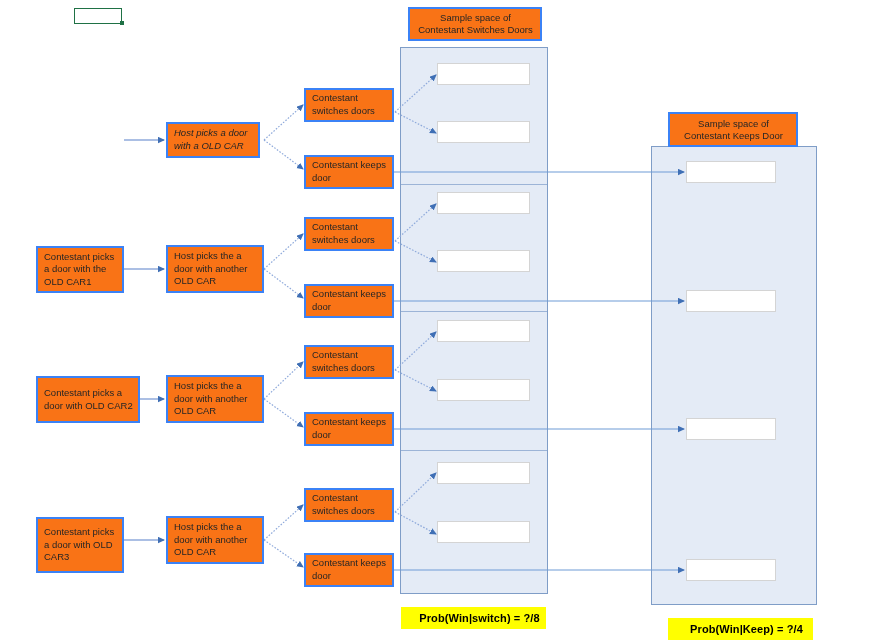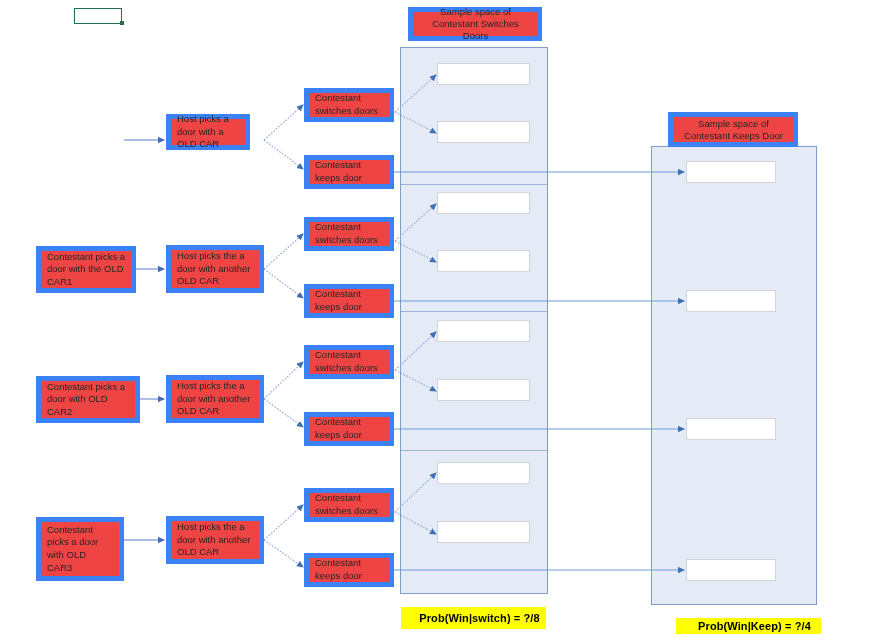--- a/index.html
+++ b/index.html
@@ -11,22 +11,22 @@
     overflow:hidden;
     -webkit-font-smoothing:antialiased;
   }
   #canvas{position:absolute;left:0;top:0;width:882px;height:644px;}
 
   
   .abs{position:absolute;box-sizing:border-box;}
 
   
   .node{
-    border:5px solid #3b82f6;
-    background:#ef4444;
+    border:2px solid #3b82f6;
+    background:#f97316;
     font-size:9.5px;
     line-height:12.6px;
     color:#262626;
     padding:4px 5px 4px 6px;
     display:flex;
     align-items:center;
     box-sizing:border-box;
   }
   .node.center{justify-content:center;text-align:center;}
 
@@ -142,47 +142,47 @@
         <line x1="394" y1="429" x2="684" y2="429"></line>
         <line x1="394" y1="570" x2="684" y2="570"></line>
       </g>
     </svg>
   </div>
 
   <div class="abs node center" style="left:408px;top:7px;width:134px;height:34px;line-height:12px;">Sample space of Contestant Switches Doors</div>
 
   <div class="abs node center" style="left:668px;top:112px;width:130px;height:35px;line-height:12px;">Sample space of Contestant Keeps Door</div>
 
-  <div class="abs node" style="left:166px;top:114px;width:84px;height:36px;">Host picks a door with a OLD CAR</div>
+  <div class="abs node" style="left:166px;top:122px;width:94px;height:36px;font-style:italic;">Host picks a door with a OLD CAR</div>
   <div class="abs node" style="left:304px;top:88px;width:90px;height:34px;">Contestant switches doors</div>
   <div class="abs node" style="left:304px;top:155px;width:90px;height:34px;">Contestant keeps door</div>
   <div class="abs slot" style="left:437px;top:63px;width:93px;height:22px;"></div>
   <div class="abs slot" style="left:437px;top:121px;width:93px;height:22px;"></div>
   <div class="abs slot" style="left:686px;top:161px;width:90px;height:22px;"></div>
 
-  <div class="abs node" style="left:36px;top:246px;width:100px;height:47px;">Contestant picks a door with the OLD CAR1</div>
+  <div class="abs node" style="left:36px;top:246px;width:88px;height:47px;">Contestant picks a door with the OLD CAR1</div>
   <div class="abs node" style="left:166px;top:245px;width:98px;height:48px;">Host picks the a door with another OLD CAR</div>
   <div class="abs node" style="left:304px;top:217px;width:90px;height:34px;">Contestant switches doors</div>
   <div class="abs node" style="left:304px;top:284px;width:90px;height:34px;">Contestant keeps door</div>
   <div class="abs slot" style="left:437px;top:192px;width:93px;height:22px;"></div>
   <div class="abs slot" style="left:437px;top:250px;width:93px;height:22px;"></div>
   <div class="abs slot" style="left:686px;top:290px;width:90px;height:22px;"></div>
 
   <div class="abs node" style="left:36px;top:376px;width:104px;height:47px;">Contestant picks a door with OLD CAR2</div>
   <div class="abs node" style="left:166px;top:375px;width:98px;height:48px;">Host picks the a door with another OLD CAR</div>
   <div class="abs node" style="left:304px;top:345px;width:90px;height:34px;">Contestant switches doors</div>
   <div class="abs node" style="left:304px;top:412px;width:90px;height:34px;">Contestant keeps door</div>
   <div class="abs slot" style="left:437px;top:320px;width:93px;height:22px;"></div>
   <div class="abs slot" style="left:437px;top:379px;width:93px;height:22px;"></div>
   <div class="abs slot" style="left:686px;top:418px;width:90px;height:22px;"></div>
 
-  <div class="abs node" style="left:36px;top:517px;width:88px;height:64px;">Contestant picks a door with OLD CAR3</div>
+  <div class="abs node" style="left:36px;top:517px;width:88px;height:56px;">Contestant picks a door with OLD CAR3</div>
   <div class="abs node" style="left:166px;top:516px;width:98px;height:48px;">Host picks the a door with another OLD CAR</div>
   <div class="abs node" style="left:304px;top:488px;width:90px;height:34px;">Contestant switches doors</div>
   <div class="abs node" style="left:304px;top:553px;width:90px;height:34px;">Contestant keeps door</div>
   <div class="abs slot" style="left:437px;top:462px;width:93px;height:22px;"></div>
   <div class="abs slot" style="left:437px;top:521px;width:93px;height:22px;"></div>
   <div class="abs slot" style="left:686px;top:559px;width:90px;height:22px;"></div>
 
   <div class="abs prob" style="left:401px;top:607px;width:145px;height:22px;">Prob(Win|switch) = ?/8</div>
-  <div class="abs prob" style="left:668px;top:618px;width:145px;height:16px;margin-left:8px;">Prob(Win|Keep) = ?/4</div>
+  <div class="abs prob" style="left:668px;top:618px;width:145px;height:22px;">Prob(Win|Keep) = ?/4</div>
 
 </div>
 
 </body></html>

